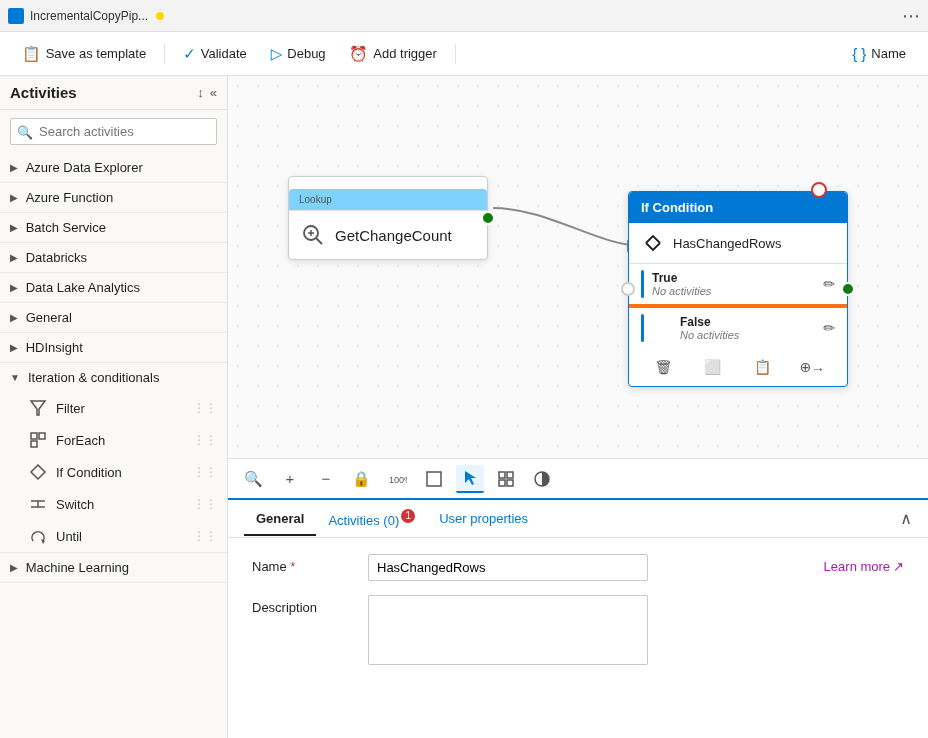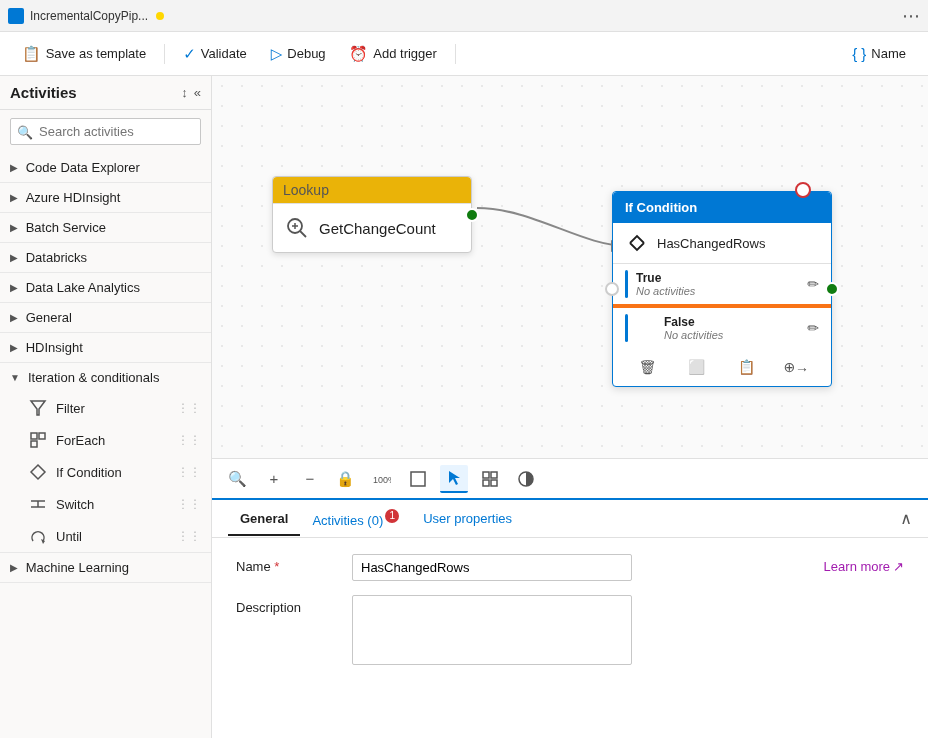--- a/index.html
+++ b/index.html
@@ -16,21 +16,21 @@
     .toolbar { height: 44px; background: #fff; border-bottom: 1px solid #e0e0e0; display: flex; align-items: center; padding: 0 12px; gap: 4px; flex-shrink: 0; }
     .toolbar-btn { display: flex; align-items: center; gap: 5px; padding: 5px 10px; border: none; background: none; cursor: pointer; font-size: 13px; color: #1f1f1f; border-radius: 2px; }
     .toolbar-btn-icon { font-size: 15px; color: #0078d4; }
     .toolbar-separator { width: 1px; height: 20px; background: #e0e0e0; margin: 0 4px; }
     .toolbar-right { margin-left: auto; }
 
     
     .main { display: flex; flex: 1; overflow: hidden; }
 
     
-    .sidebar { width: 212px; border-right: 1px solid #e0e0e0; display: flex; flex-direction: column; background: #faf9f8; flex-shrink: 0; overflow-y: auto; }
+    .sidebar { width: 228px; border-right: 1px solid #e0e0e0; display: flex; flex-direction: column; background: #faf9f8; flex-shrink: 0; overflow-y: auto; }
     .sidebar-header { display: flex; align-items: center; padding: 8px 10px; border-bottom: 1px solid #e0e0e0; }
     .sidebar-title { font-size: 15px; font-weight: 600; flex: 1; }
     .sidebar-header-icons { display: flex; gap: 6px; color: #555; }
     .sidebar-search { margin: 8px 10px; position: relative; }
     .sidebar-search input { width: 100%; padding: 5px 8px 5px 28px; border: 1px solid #c7c7c7; border-radius: 2px; font-size: 13px; background: #fff; }
     .search-icon-wrap { position: absolute; left: 7px; top: 50%; transform: translateY(-50%); color: #666; font-size: 13px; }
     .sidebar-group { border-bottom: 1px solid #e8e8e8; }
     .sidebar-group-header { display: flex; align-items: center; padding: 7px 10px; cursor: pointer; font-size: 13px; font-weight: 500; color: #1f1f1f; }
     .sidebar-group-arrow { font-size: 10px; margin-right: 8px; color: #555; }
     .sidebar-item { display: flex; align-items: center; padding: 6px 10px 6px 28px; cursor: grab; font-size: 13px; color: #1f1f1f; }
@@ -58,21 +58,21 @@
     .bottom-panel-content { flex: 1; padding: 16px 24px; display: flex; gap: 12px; align-items: flex-start; }
     .form-row { display: flex; align-items: flex-start; gap: 16px; margin-bottom: 14px; }
     .form-label { width: 100px; font-size: 13px; color: #1f1f1f; padding-top: 5px; flex-shrink: 0; }
     .form-label .required { color: #d13438; }
     .form-input { width: 280px; padding: 5px 8px; border: 1px solid #c7c7c7; border-radius: 2px; font-size: 13px; font-family: 'Segoe UI', sans-serif; }
     .form-textarea { width: 280px; height: 70px; padding: 5px 8px; border: 1px solid #c7c7c7; border-radius: 2px; font-size: 13px; font-family: 'Segoe UI', sans-serif; resize: none; }
     .learn-more { color: #a21caf; font-size: 13px; cursor: pointer; display: flex; align-items: center; gap: 3px; white-space: nowrap; }
 
     
     .lookup-node { position: absolute; left: 55px; top: 40px; width: 200px; background: #fff; border: 1px solid #ccc; border-radius: 4px; box-shadow: 0 2px 6px rgba(0,0,0,0.12); }
-    .node-header { background: #eab308; padding: 5px 10px; font-size: 14px; color: #555; border-radius: 4px 4px 0 0; border-bottom: 1px solid #e0e0e0; }
+    .node-header { background: #7dd3fc; padding: 5px 10px; font-size: 10px; color: #555; border-radius: 4px 4px 0 0; border-bottom: 1px solid #e0e0e0; margin-top: 12px; }
     .node-body { padding: 10px; display: flex; align-items: center; gap: 8px; }
     .node-icon { width: 28px; height: 28px; display: flex; align-items: center; justify-content: center; font-size: 18px; color: #555; }
     .node-name { font-size: 15px; font-weight: 500; }
     .node-connector-right { position: absolute; right: -8px; top: 50%; transform: translateY(-50%); width: 14px; height: 14px; background: #107c10; border-radius: 50%; border: 2px solid #fff; }
 
     .if-node { position: absolute; left: 400px; top: 25px; width: 220px; background: #fff; border: 1px solid #0078d4; border-radius: 4px; box-shadow: 0 2px 8px rgba(0,0,0,0.15); }
     .if-node-header { background: #0078d4; padding: 8px 12px; font-size: 13px; font-weight: 600; color: #fff; border-radius: 4px 4px 0 0; display: flex; align-items: center; justify-content: space-between; }
     .if-node-condition { padding: 8px 12px; display: flex; align-items: center; gap: 8px; border-bottom: 1px solid #e0e0e0; }
     .if-cond-icon { width: 24px; height: 24px; display: flex; align-items: center; justify-content: center; }
     .if-cond-name { font-size: 13px; font-weight: 500; }
@@ -137,27 +137,27 @@
       </div>
     </div>
     <div class="sidebar-search">
       <span class="search-icon-wrap">🔍</span>
       <input type="text" placeholder="Search activities" style="">
     </div>
 
     <div class="sidebar-group">
       <div class="sidebar-group-header">
         <span class="sidebar-group-arrow">▶</span>
-        <span>Code Data Explorer</span>
-      </div>
-    </div>
-    <div class="sidebar-group">
-      <div class="sidebar-group-header">
-        <span class="sidebar-group-arrow">▶</span>
-        <span>Azure HDInsight</span>
+        <span>Azure Data Explorer</span>
+      </div>
+    </div>
+    <div class="sidebar-group">
+      <div class="sidebar-group-header">
+        <span class="sidebar-group-arrow">▶</span>
+        <span>Azure Function</span>
       </div>
     </div>
     <div class="sidebar-group">
       <div class="sidebar-group-header">
         <span class="sidebar-group-arrow">▶</span>
         <span>Batch Service</span>
       </div>
     </div>
     <div class="sidebar-group">
       <div class="sidebar-group-header">

